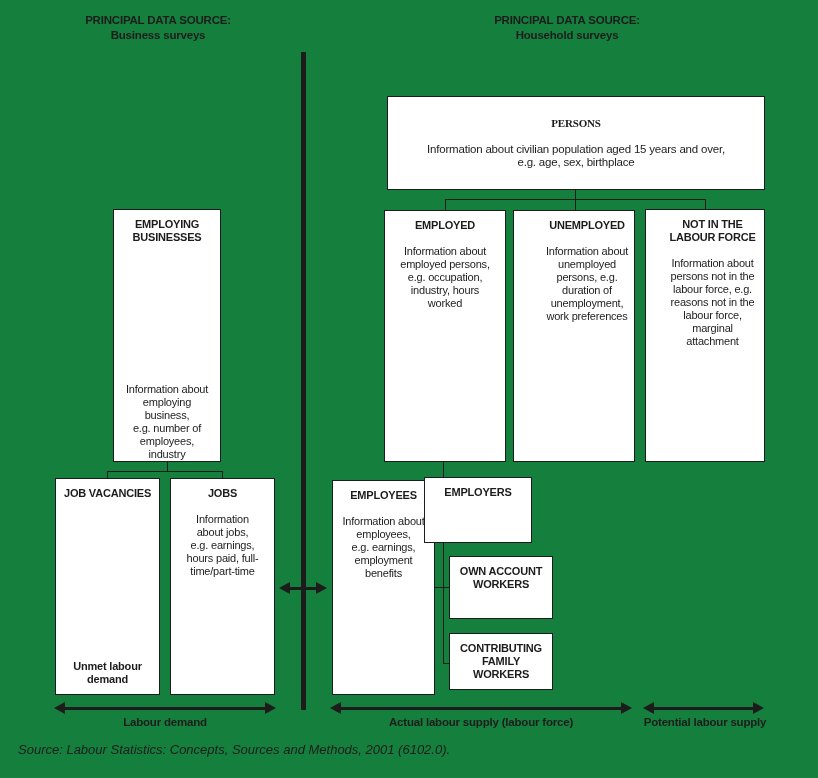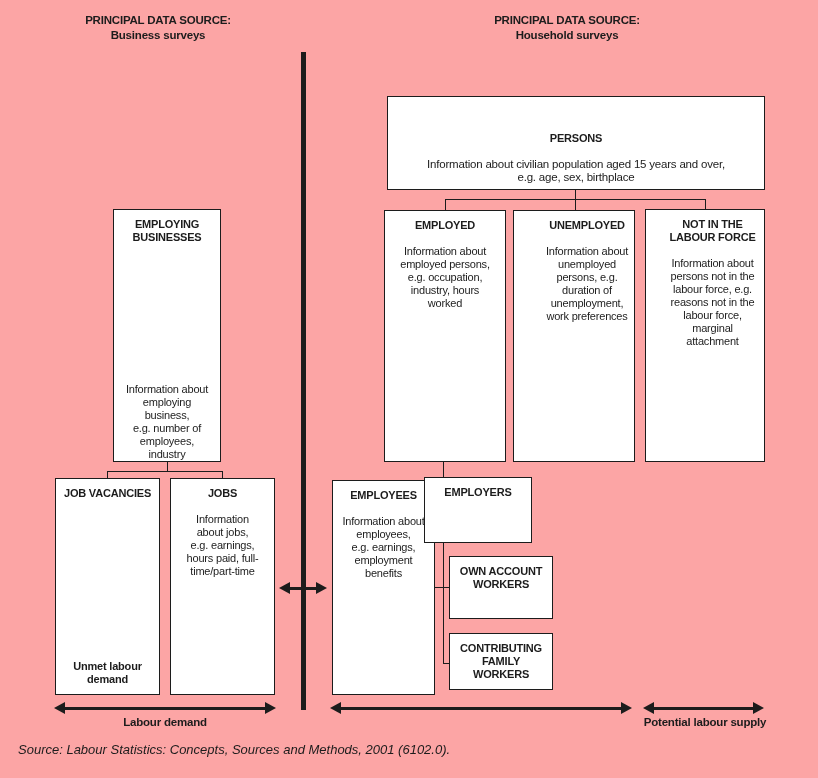--- a/index.html
+++ b/index.html
@@ -1,30 +1,30 @@
 <!DOCTYPE html>
 <html><head>
 <meta charset="utf-8">
 <style>
   html,body { margin:0; padding:0; background:#fff; }
   #stage {
-    position:relative; width:818px; height:778px; background:#fca5a5;
+    position:relative; width:818px; height:778px; background:#15803d;
     font-family:"Liberation Sans", sans-serif; color:#1c1c1c;
     letter-spacing:-0.2px; overflow:hidden;
   }
   .abs { position:absolute; }
   .hdr { text-align:center; font-weight:bold; font-size:11.5px; line-height:15px; white-space:pre-line; }
   .box {
     position:absolute; border:1px solid #1c1c1c; background:#fff;
     display:flex; flex-direction:column; text-align:center; box-sizing:border-box;
   }
   .box .title { font-weight:bold; font-size:11px; line-height:13px; margin:8px 2px 0 2px; white-space:pre-line; }
   .box .body  { font-size:11px; line-height:13px; margin:13px 2px 0 2px; white-space:pre-line; }
   .box .footer{ font-weight:bold; font-size:11px; line-height:13px; margin:auto 2px 8px 2px; white-space:pre-line; }
-  .box.persons .title { margin-top:35px; }
+  .box.persons .title { margin-top:20px;font-family:Liberation Serif, serif; }
   .box.persons .body  { font-size:11.5px; line-height:13px; }
   .line { position:absolute; background:#1c1c1c; }
   .dblarrow { position:absolute; height:12px; }
   .dblarrow .shaft { position:absolute; left:7px; right:7px; top:5px; height:3px; background:#1c1c1c; }
   .dblarrow .hl { position:absolute; left:0; top:0; width:0; height:0;
     border-top:6px solid transparent; border-bottom:6px solid transparent; border-right:11px solid #1c1c1c; }
   .dblarrow .hr { position:absolute; right:0; top:0; width:0; height:0;
     border-top:6px solid transparent; border-bottom:6px solid transparent; border-left:11px solid #1c1c1c; }
   .axislabel { position:absolute; text-align:center; font-weight:bold; font-size:11.5px; }
   #source { position:absolute; left:18px; top:742px; font-style:italic; font-size:13px; letter-spacing:0; }
@@ -160,17 +160,18 @@
     <div class="shaft"></div>
     <div class="hr"></div>
   </div>
   <div class="dblarrow" style="left:643px; top:702px; width:121px;">
     <div class="hl"></div>
     <div class="shaft"></div>
     <div class="hr"></div>
   </div>
 
   <div class="axislabel" style="left:54px; top:716px; width:222px;">Labour demand</div>
+  <div class="axislabel" style="left:330px; top:716px; width:302px;">Actual labour supply (labour force)</div>
   <div class="axislabel" style="left:630px; top:716px; width:150px;">Potential labour supply</div>
 
   <div id="source">Source: Labour Statistics: Concepts, Sources and Methods, 2001 (6102.0).</div>
 
 </div>
 
 </body></html>

